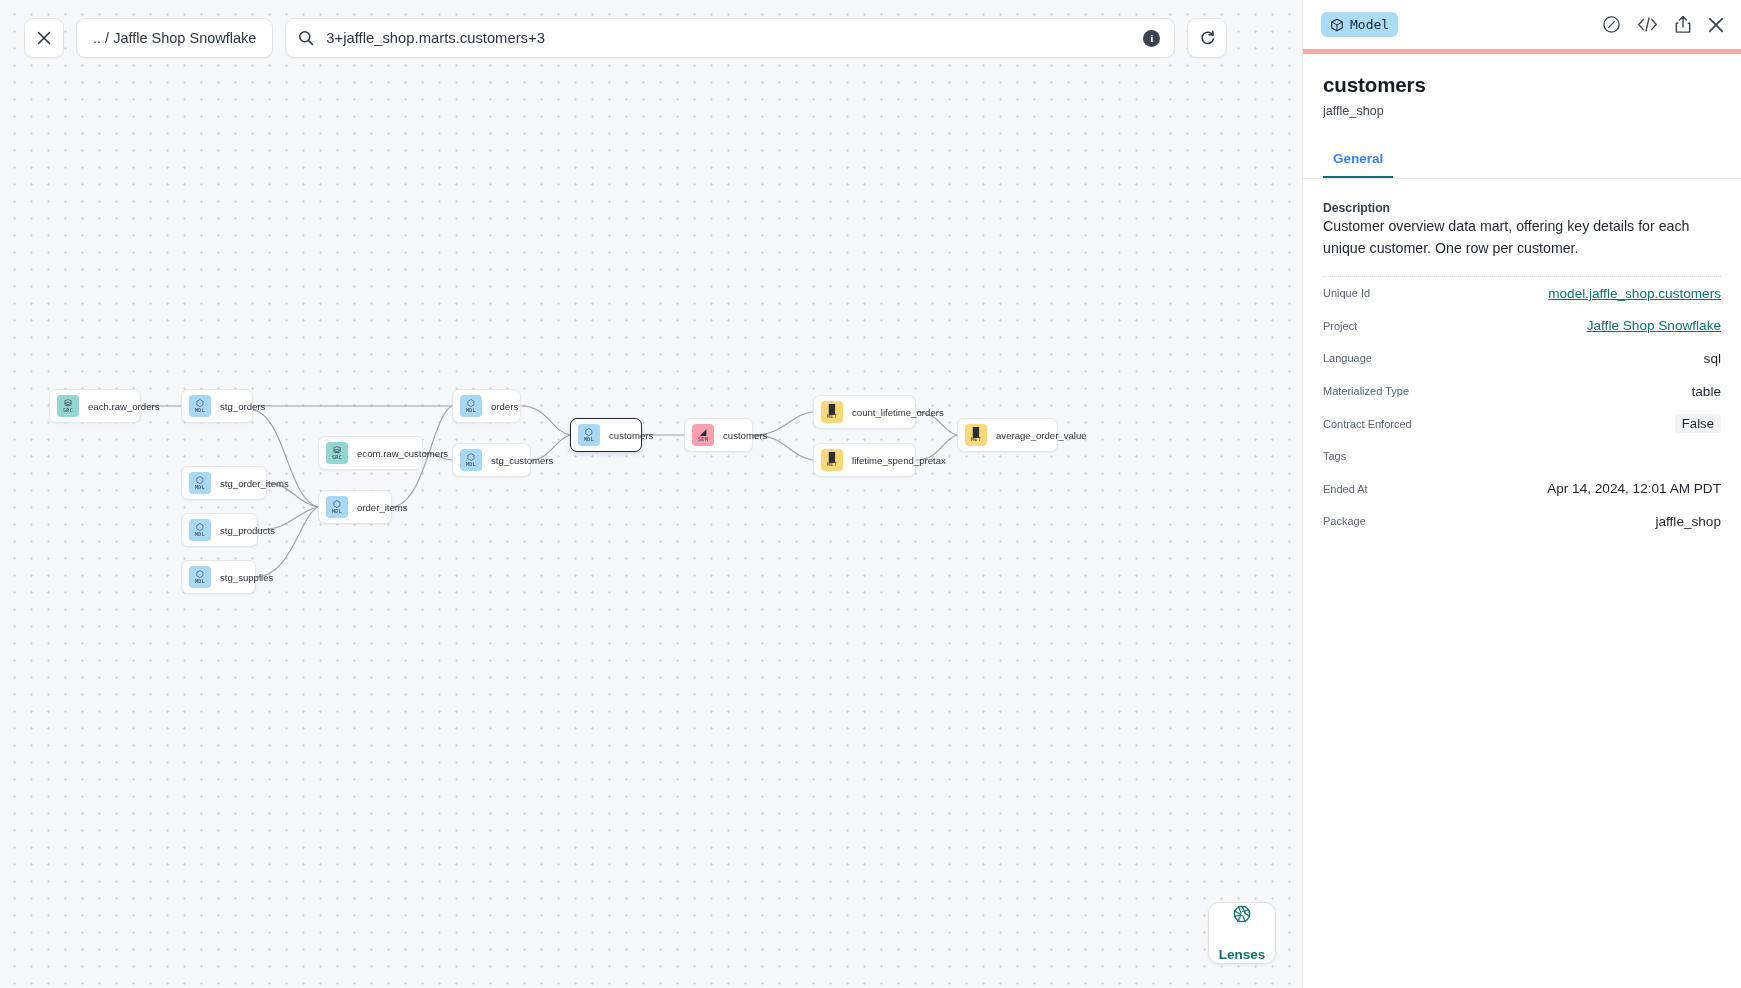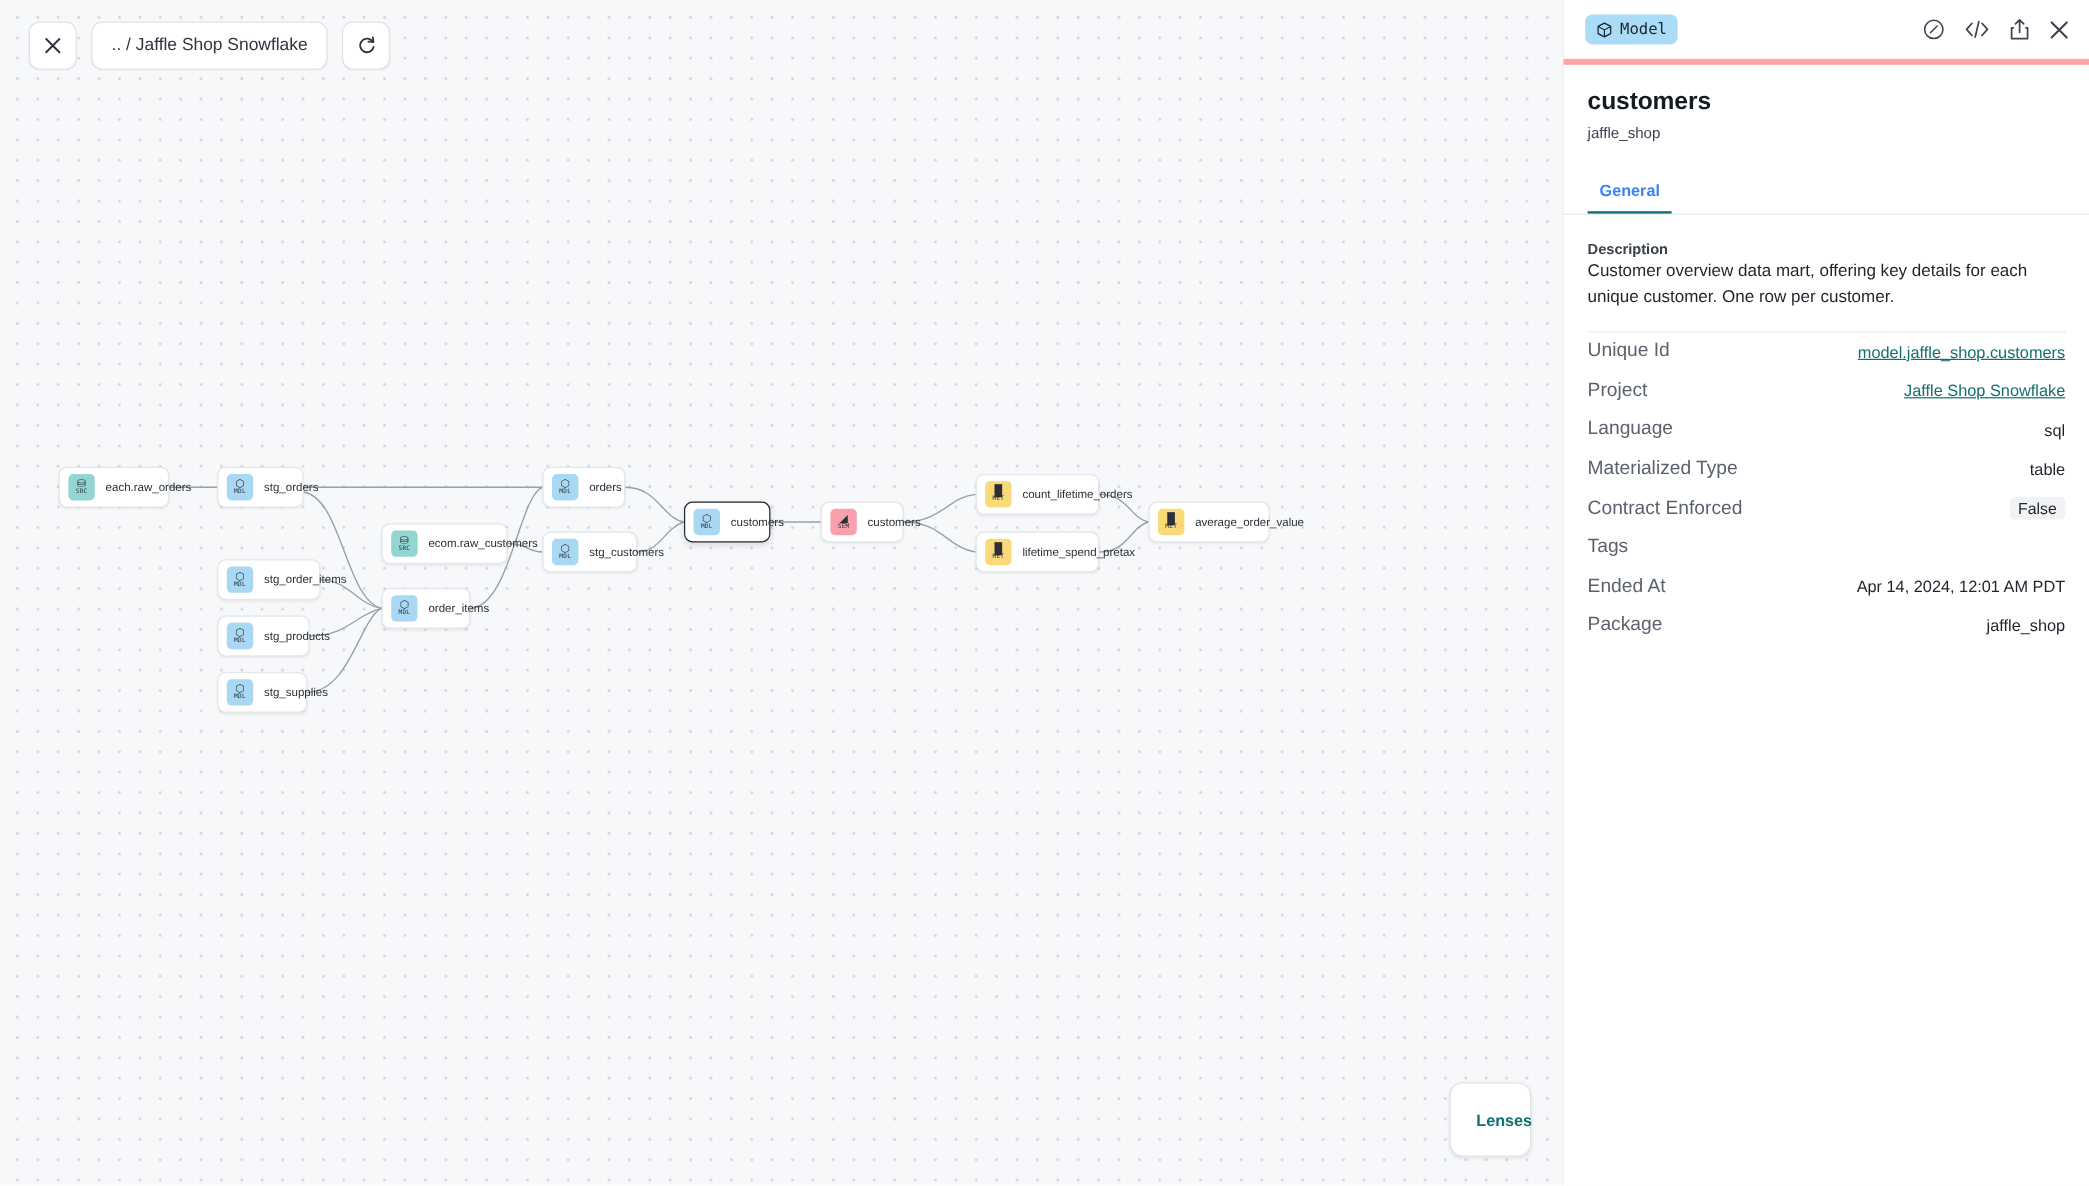--- a/index.html
+++ b/index.html
@@ -107,21 +107,21 @@
   .badge.met { background: #f9d978; }
   .node .nm { font-size: 9.6px; color: #2b3038; white-space: nowrap; }
 
   
   .lenses {
     position: absolute; right: 26px; bottom: 24px;
     width: 68px; height: 62px;
     background: #ffffff;
     border: 1px solid #dfe3e8;
     border-radius: 11px;
-    display: flex; flex-direction: row; align-items: center; justify-content: center;
+    display: flex; flex-direction: column; align-items: center; justify-content: center;
     gap: 23px;
     color: #11706f;
     box-shadow: 0 1px 3px rgba(16,24,40,.08);
     z-index: 6;
   }
   .lenses .lb { font-size: 13.5px; font-weight: bold; color: #11706f; }
 
   
   .panel {
     width: 439px; height: 988px;
@@ -161,21 +161,21 @@
   .sect-label { font-size: 12.2px; font-weight: bold; color: #39404c; }
   .desc {
     font-size: 14.2px; color: #1f242c; line-height: 22px;
     padding-bottom: 17px;
     border-bottom: 1px dotted #d9dde3;
   }
   .row {
     display: flex; align-items: center; justify-content: space-between;
     min-height: 32.6px; gap: 14px;
   }
-  .row .k { font-size: 16px; color: #5b626e; white-space: nowrap; }
+  .row .k { font-size: 11px; color: #5b626e; white-space: nowrap; }
   .row .v { font-size: 13.6px; color: #1f242c; text-align: right; }
   .row .v.link { color: #11706f; text-decoration: underline; }
   .row .v.chip {
     background: #f1f2f4; border-radius: 4px; padding: 2px 7px; font-size: 13.2px; color: #1f242c;
   }
   .pill-ok {
     background: #b6f0cb; color: #10502c;
     border-radius: 13px; padding: 4px 16px;
     font-size: 13px;
   }
@@ -188,20 +188,28 @@
 
   <div class="canvas">
 
     <div class="toolbar">
       <div class="tb-btn">
         <svg width="14" height="14" viewBox="0 0 14 14">
           <path d="M1.5 1.5 L12.5 12.5 M12.5 1.5 L1.5 12.5" stroke="#2e3440" stroke-width="1.6" stroke-linecap="round" fill="none"></path>
         </svg>
       </div>
       <div class="tb-crumb">.. / Jaffle Shop Snowflake</div>
+      <div class="tb-search">
+        <svg width="16" height="16" viewBox="0 0 16 16">
+          <circle cx="6.8" cy="6.8" r="5" stroke="#2e3440" stroke-width="1.5" fill="none"></circle>
+          <path d="M10.5 10.5 L14.4 14.4" stroke="#2e3440" stroke-width="1.6" stroke-linecap="round"></path>
+        </svg>
+        <input class="sv" readonly="" value="3+jaffle_shop.marts.customers+3" style="">
+        <span class="info-dot">i</span>
+      </div>
       <div class="tb-btn">
         <svg width="17" height="17" viewBox="0 0 18 18">
           <path d="M14.6 5.4 A6 6 0 1 0 15.2 9.6" stroke="#2e3440" stroke-width="1.6" fill="none" stroke-linecap="round"></path>
           <path d="M10.6 5.0 L15.0 5.2 L14.6 1.2" stroke="#2e3440" stroke-width="1.6" fill="none" stroke-linecap="round" stroke-linejoin="round"></path>
         </svg>
       </div>
     </div>
 
     <div class="graph">
       <svg class="edges">

